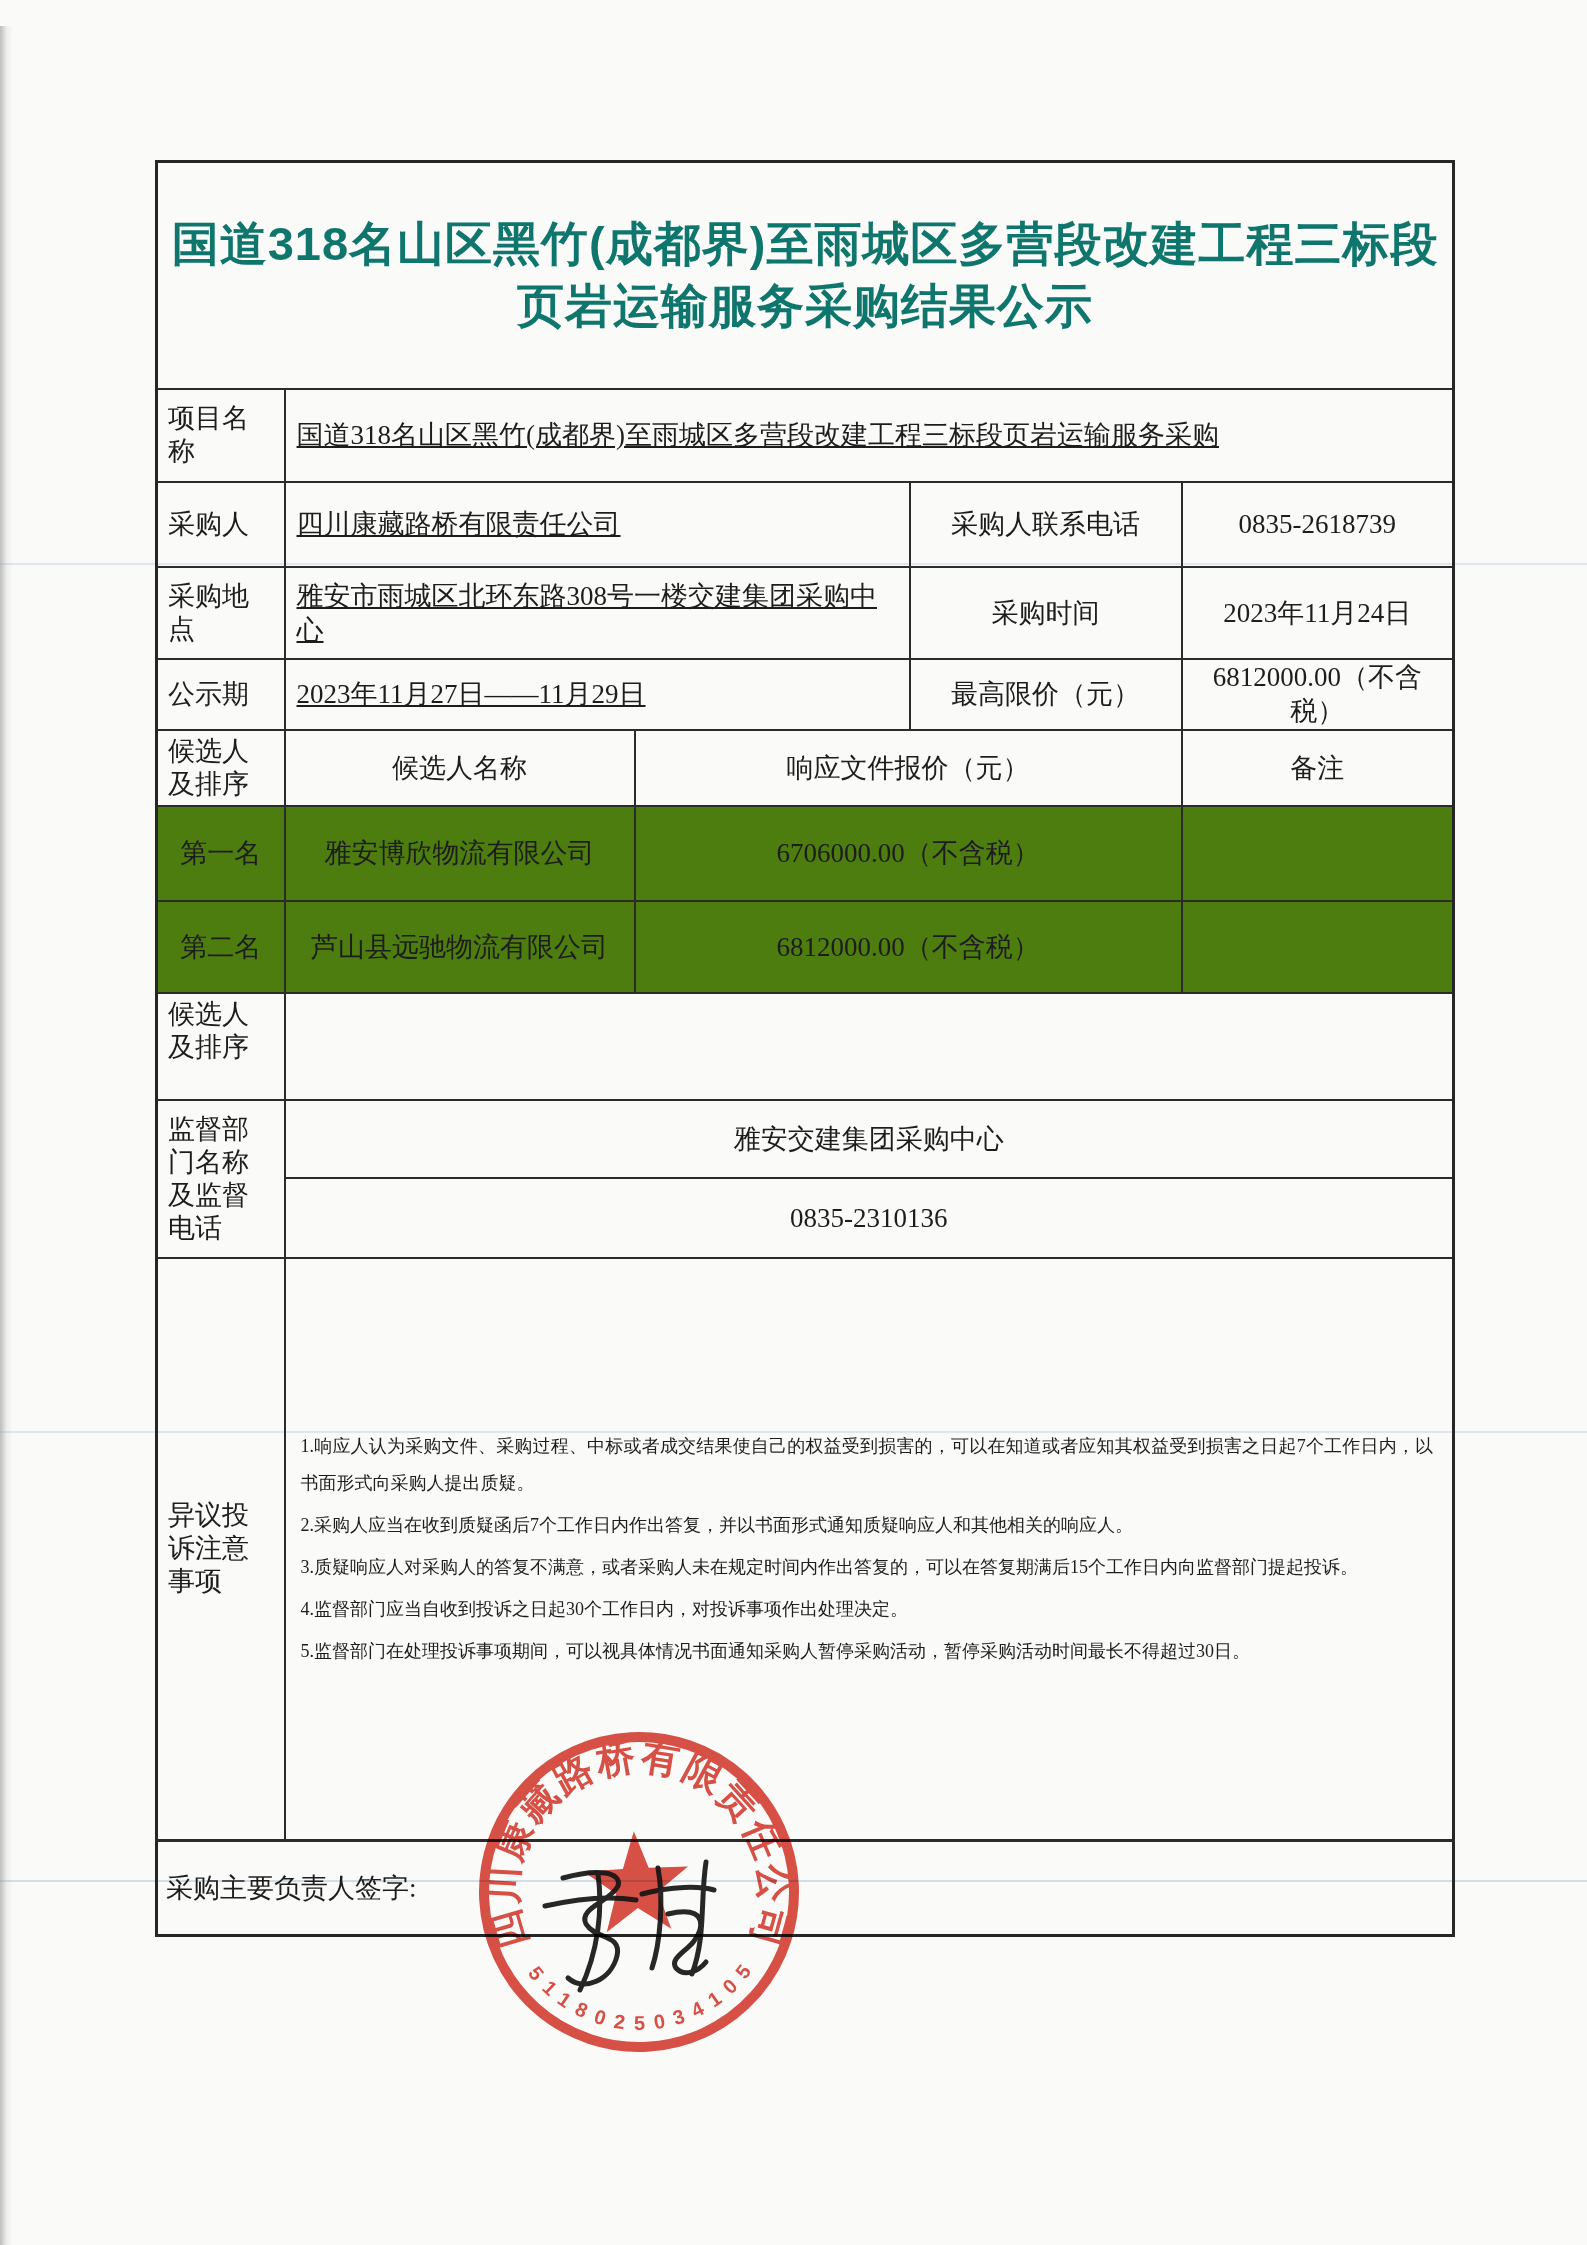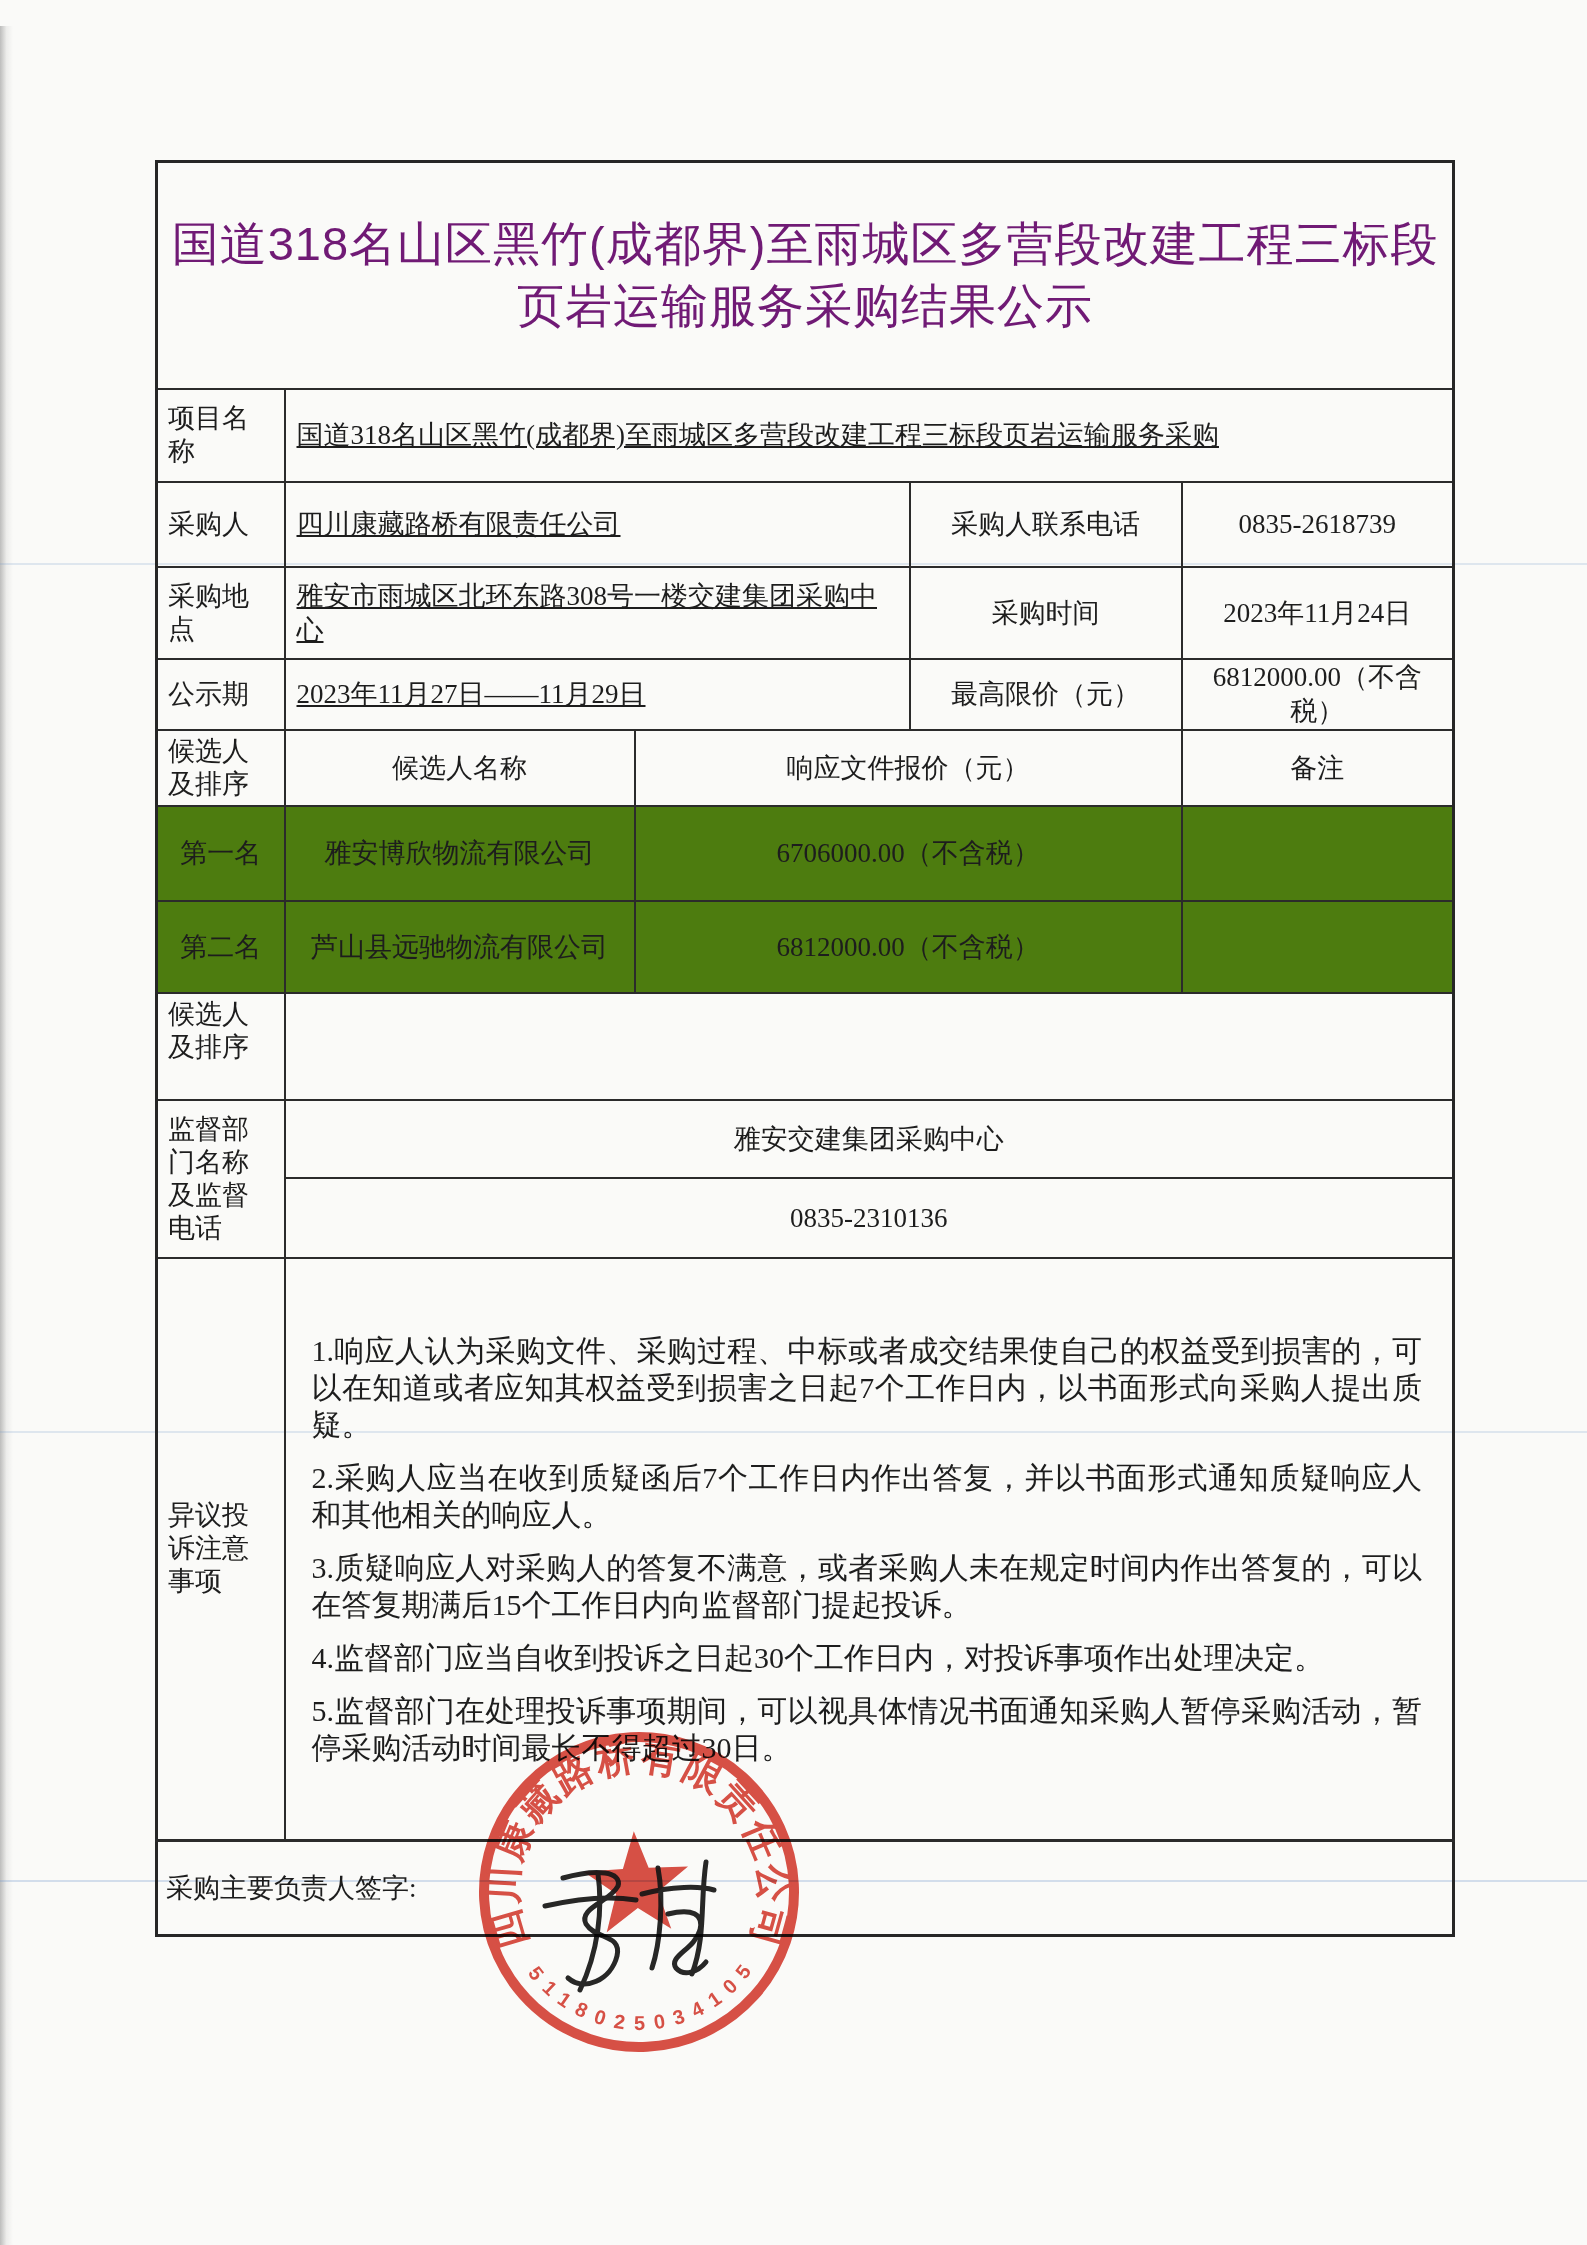--- a/index.html
+++ b/index.html
@@ -29,30 +29,30 @@
   }
   td{
     border:2px solid #2b2b2b;
     padding:0 10px;
     vertical-align:middle;
     overflow:hidden;
   }
   .title-cell{
     text-align:center;
     font-family:"Liberation Sans","DejaVu Sans",sans-serif;
-    font-weight:normal;font-size:47px;line-height:62px;letter-spacing:1px;
-    color:#701a75;
+    font-weight:bold;font-size:47px;line-height:62px;letter-spacing:1px;
+    color:#0f766e;
   }
   .lbl{padding:0 16px 0 10px;line-height:33px;}
   .vtop{vertical-align:top;padding-top:4px;}
   .val{padding-left:11px;text-decoration:underline;}
   .ctr{text-align:center;padding:0 6px;}
   tr.tinted td{background:#4d7c0f;}
   .obj{padding:0 14px 0 10px;}
-  .obj p{margin:16px;line-height:37px;font-size:30px;text-align:justify;}
+  .obj p{margin:5px;line-height:37px;font-size:18px;text-align:justify;}
   .sig-row td{border-top-width:3px;padding-left:8px;}
   .overlay{position:absolute;left:0;top:0;pointer-events:none;mix-blend-mode:multiply;}
 </style>
 </head>
 <body>
 
 <div class="page">
 
   <div class="edge-shadow"></div>
   <div class="scan-line" style="top:563px"></div>

